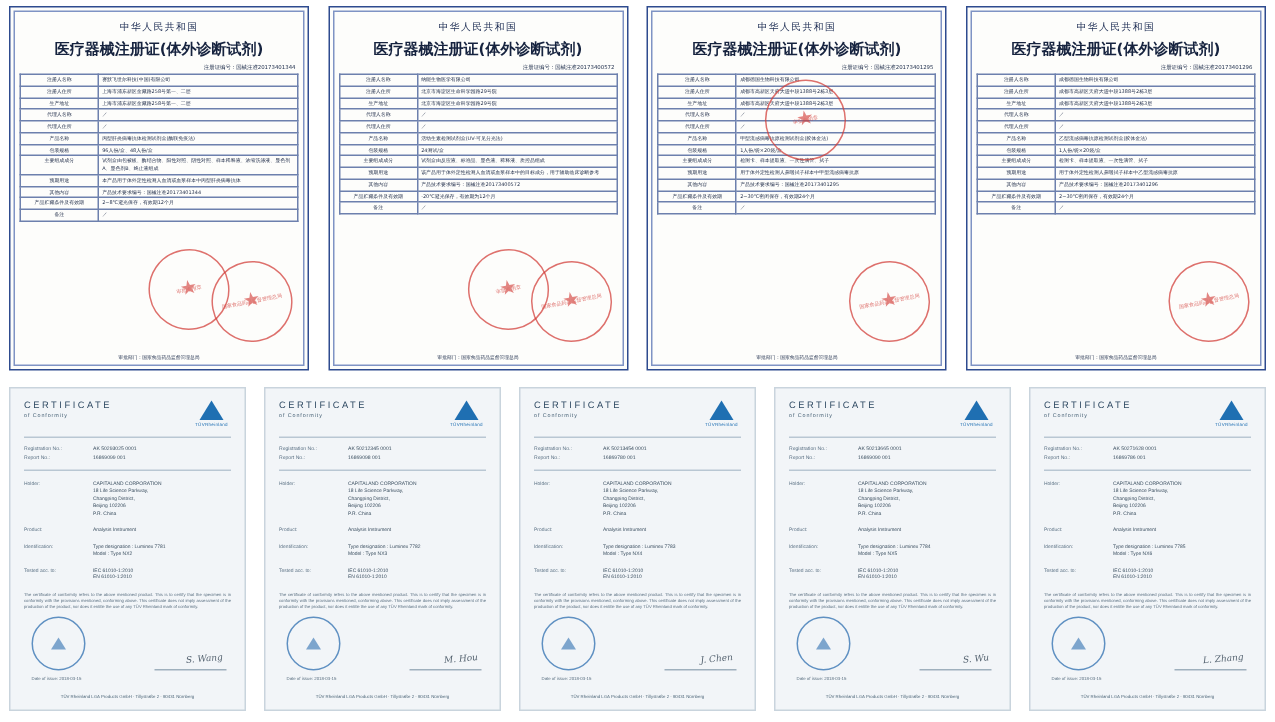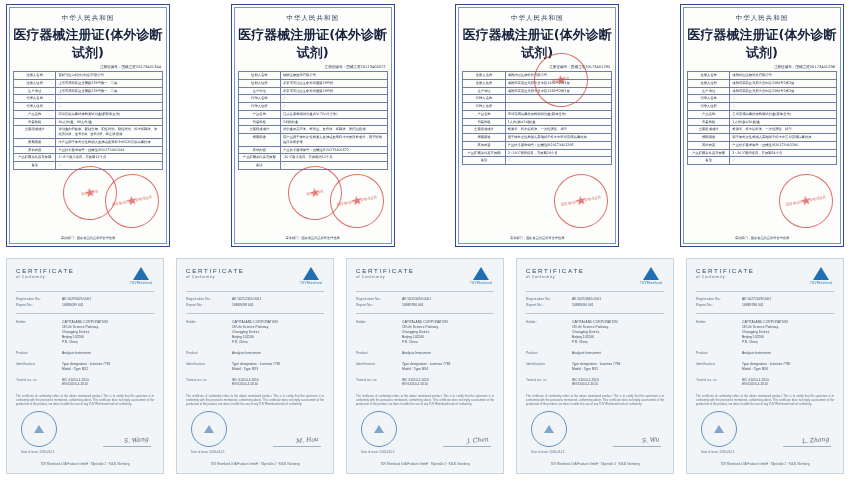--- a/index.html
+++ b/index.html
@@ -10,38 +10,38 @@
     overflow:hidden;
     position:relative;
   }
   
   .cn-row{
     position:absolute;top:0;left:0;width:850px;height:250px;
     display:flex;justify-content:space-between;
     padding:4px 6px 0 6px;box-sizing:border-box;
   }
   .cn-cert{
-    width:164px;height:243px;
+    width:200px;height:243px;
     background:#fdfdfb;
     border:1px solid #2e4b8f;
     box-sizing:border-box;
     position:relative;
     padding:5px 6px 4px 6px;
     font-family:"DejaVu Sans", sans-serif;
     color:#16233f;
     overflow:hidden;
   }
   .cn-cert:before{
     content:"";position:absolute;inset:2px;border:1px solid #7f93c4;pointer-events:none;
   }
   .cn-country{
     text-align:center;font-size:6.5px;letter-spacing:1px;margin-top:4px;color:#1b2b52;
   }
   .cn-title{
-    text-align:center;font-size:13px;font-weight:bold;margin-top:3px;color:#16233f;
+    text-align:center;font-size:10px;font-weight:bold;margin-top:3px;color:#16233f;
   }
   .cn-regline{
     display:flex;justify-content:flex-end;font-size:3.6px;margin:3px 2px 2px 0;color:#23324f;
   }
   .cn-table{
     width:100%;border-collapse:collapse;font-size:3.3px;line-height:1.45;
     border:0.6px solid #4a5f92;table-layout:fixed;
   }
   .cn-table td{
     border:0.6px solid #6d80ad;padding:1px 2px;vertical-align:top;color:#1d2a47;

